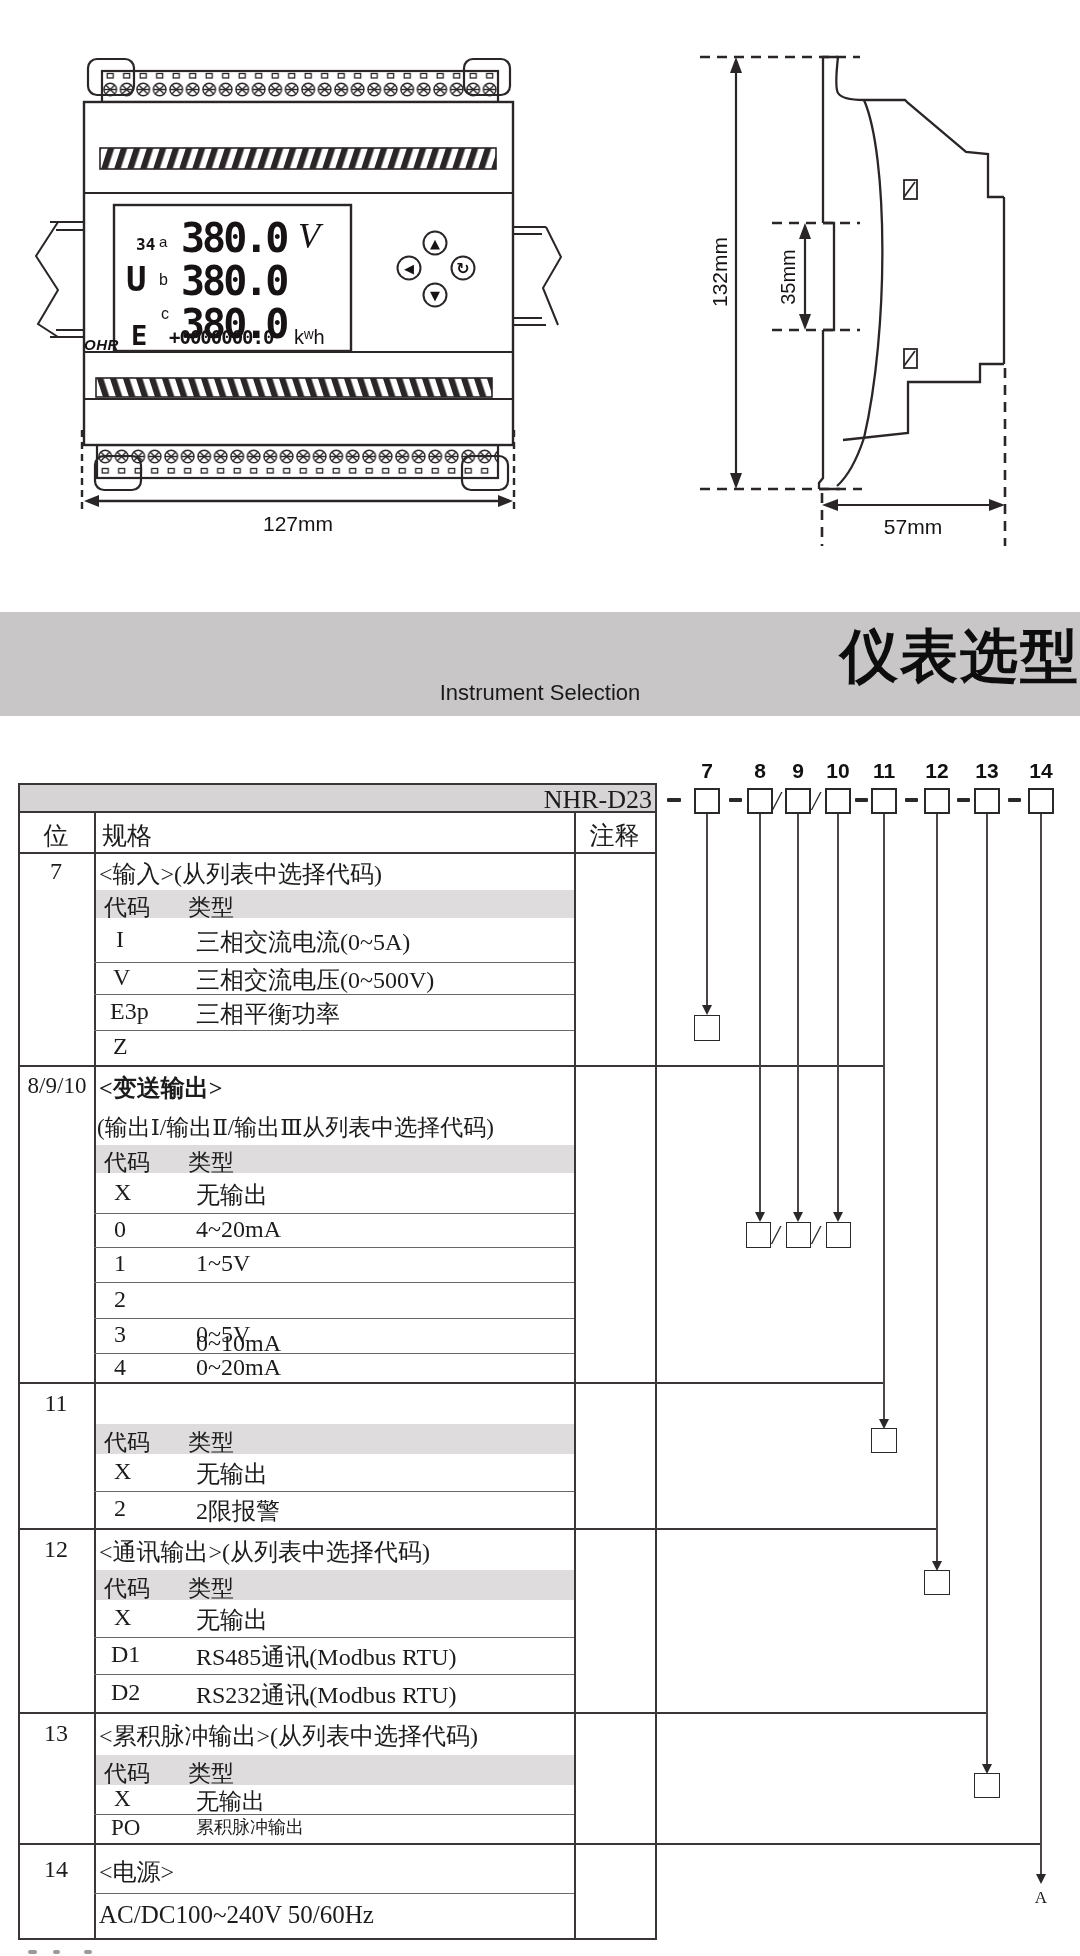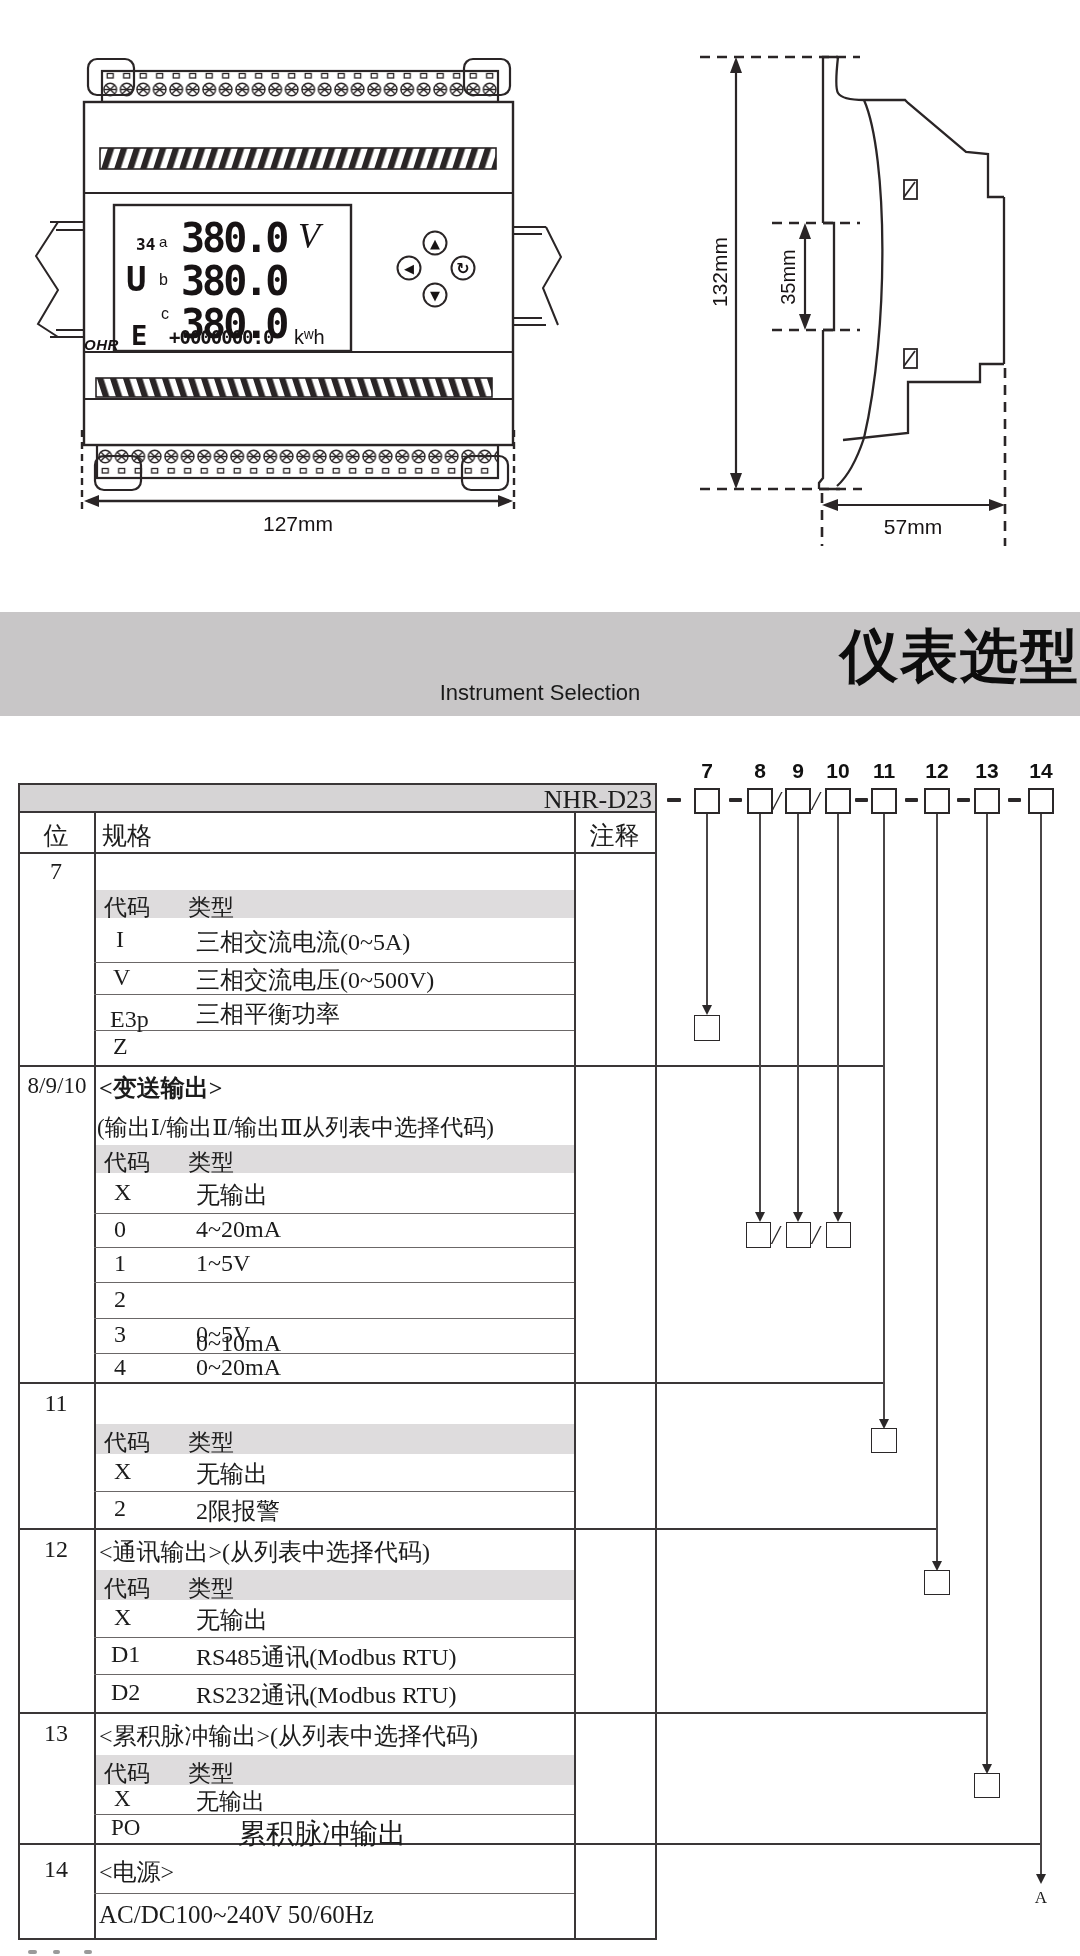--- a/index.html
+++ b/index.html
@@ -228,27 +228,28 @@
   <div class="sep" style="left:94px;top:1814px;width:480px;"></div>
   <div class="sep" style="left:94px;top:1893px;width:480px;"></div>
 
   <div class="t" style="left:540px;top:785px;width:112px;font-size:26px;text-align:right;">NHR-D23</div>
 
   <div class="t cell-center" style="left:18px;top:819px;width:76px;font-size:25px;">位</div>
   <div class="t" style="left:102px;top:819px;font-size:25px;">规格</div>
   <div class="t cell-center" style="left:574px;top:819px;width:81px;font-size:25px;">注释</div>
 
   <div class="t cell-center" style="left:18px;top:858px;width:76px;font-size:24px;">7</div>
+  <div class="t tbl-label" style="left:99px;top:858px;">&lt;输入&gt;(从列表中选择代码)</div>
   <div class="t" style="left:104px;top:892px;font-size:23px;">代码</div>
   <div class="t" style="left:188px;top:892px;font-size:23px;">类型</div>
   <div class="t tbl-code" style="left:116px;top:926px;">I</div>
   <div class="t tbl-code" style="left:196px;top:926px;">三相交流电流(0~5A)</div>
   <div class="t tbl-code" style="left:113px;top:964px;">V</div>
   <div class="t tbl-code" style="left:196px;top:964px;">三相交流电压(0~500V)</div>
-  <div class="t tbl-code" style="left:110px;top:998px;margin-top:8px;">E3p</div>
+  <div class="t tbl-code" style="left:110px;top:998px;">E3p</div>
   <div class="t tbl-code" style="left:196px;top:998px;">三相平衡功率</div>
   <div class="t tbl-code" style="left:113px;top:1033px;">Z</div>
 
   <div class="t cell-center" style="left:18px;top:1073px;width:78px;font-size:23px;">8/9/10</div>
   <div class="t tbl-label" style="left:99px;top:1072px;font-weight:bold;">&lt;变送输出&gt;</div>
   <div class="t" style="left:97px;top:1112px;font-size:23px;">(输出Ⅰ/输出Ⅱ/输出Ⅲ从列表中选择代码)</div>
   <div class="t" style="left:104px;top:1147px;font-size:23px;">代码</div>
   <div class="t" style="left:188px;top:1147px;font-size:23px;">类型</div>
   <div class="t tbl-code" style="left:114px;top:1179px;">X</div>
   <div class="t tbl-code" style="left:196px;top:1179px;">无输出</div>
@@ -282,21 +283,21 @@
   <div class="t tbl-code" style="left:111px;top:1679px;">D2</div>
   <div class="t tbl-code" style="left:196px;top:1679px;">RS232通讯(Modbus RTU)</div>
 
   <div class="t cell-center" style="left:18px;top:1720px;width:76px;font-size:24px;">13</div>
   <div class="t tbl-label" style="left:99px;top:1720px;">&lt;累积脉冲输出&gt;(从列表中选择代码)</div>
   <div class="t" style="left:104px;top:1758px;font-size:23px;">代码</div>
   <div class="t" style="left:188px;top:1758px;font-size:23px;">类型</div>
   <div class="t" style="left:114px;top:1786px;font-size:23px;">X</div>
   <div class="t" style="left:196px;top:1786px;font-size:23px;">无输出</div>
   <div class="t" style="left:111px;top:1815px;font-size:23px;">PO</div>
-  <div class="t" style="left:196px;top:1815px;font-size:28px;margin-left:42px;">累积脉冲输出</div>
+  <div class="t" style="left:196px;top:1815px;font-size:18px;">累积脉冲输出</div>
 
   <div class="t cell-center" style="left:18px;top:1856px;width:76px;font-size:24px;">14</div>
   <div class="t tbl-label" style="left:99px;top:1856px;">&lt;电源&gt;</div>
   <div class="t" style="left:99px;top:1901px;font-size:25px;">AC/DC100~240V  50/60Hz</div>
 
   <div class="posnum" style="left:690px;top:759px;">7</div>
   <div class="posnum" style="left:743px;top:759px;">8</div>
   <div class="posnum" style="left:781px;top:759px;">9</div>
   <div class="posnum" style="left:821px;top:759px;">10</div>
   <div class="posnum" style="left:867px;top:759px;">11</div>

